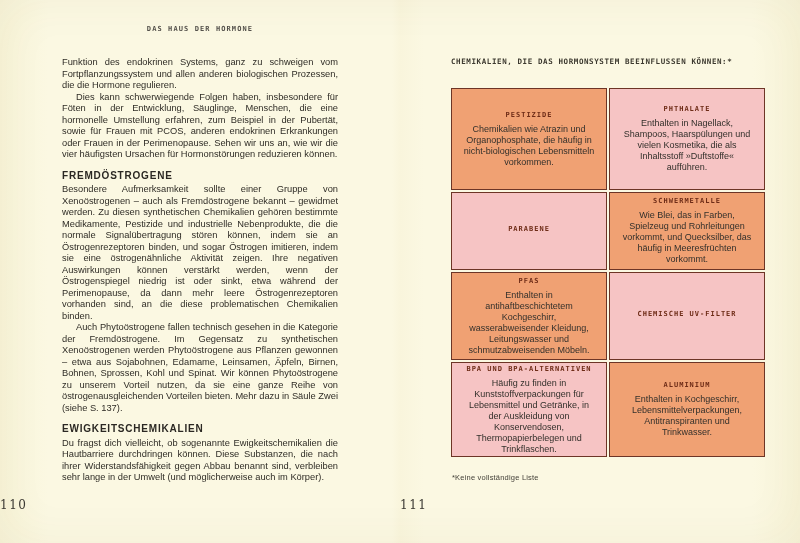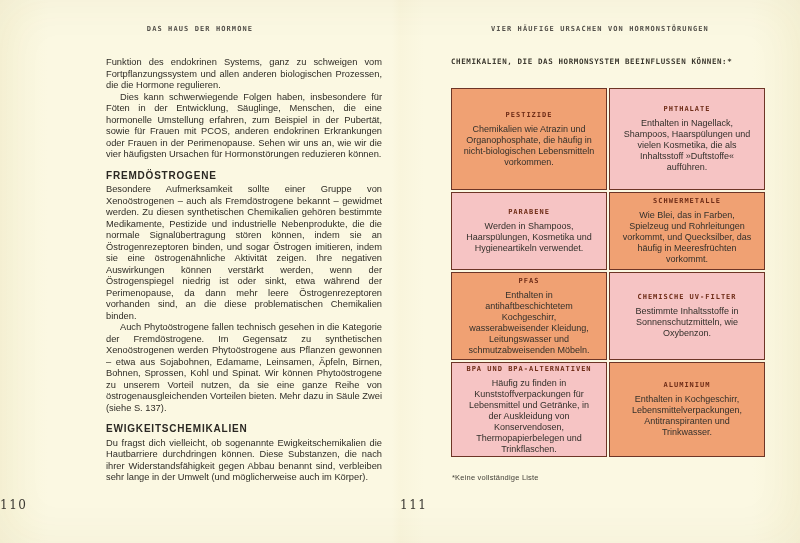--- a/index.html
+++ b/index.html
@@ -22,21 +22,20 @@
     position:absolute; top:25px; left:0; width:100%; text-align:center;
     font-family:"DejaVu Sans Mono", monospace;
     font-size:7px; letter-spacing:1.1px; color:#53504a; font-weight:700;
   }
 
   
   .text-col {
     position:absolute; left:62px; top:57px; width:276px;
     font-size:9.3px; line-height:11.5px; color:#2f2c26;
     text-align:justify;
-    margin-left:44px;
   }
   .text-col p { margin:0; }
   .text-col p.indent { text-indent:14px; }
   .text-col h3 {
     font-size:10px; font-weight:700; letter-spacing:.8px;
     color:#2b2823; margin:9px 0 3px;
   }
 
   .page-num {
     position:absolute; top:498px; left:0; width:100%; text-align:left;
@@ -91,54 +90,51 @@
       <p>Besondere Aufmerksamkeit sollte einer Gruppe von Xenoöstrogenen – auch als Fremdöstrogene bekannt – gewidmet werden. Zu diesen synthetischen Chemikalien gehören bestimmte Medikamente, Pestizide und industrielle Nebenprodukte, die die normale Signalübertragung stören können, indem sie an Östrogenrezeptoren binden, und sogar Östrogen imitieren, indem sie eine östrogenähnliche Aktivität zeigen. Ihre negativen Auswirkungen können verstärkt werden, wenn der Östrogenspiegel niedrig ist oder sinkt, etwa während der Perimenopause, da dann mehr leere Östrogenrezeptoren vorhanden sind, an die diese problematischen Chemikalien binden.</p>
       <p class="indent">Auch Phytoöstrogene fallen technisch gesehen in die Kategorie der Fremdöstrogene. Im Gegensatz zu synthetischen Xenoöstrogenen werden Phytoöstrogene aus Pflanzen gewonnen – etwa aus Sojabohnen, Edamame, Leinsamen, Äpfeln, Birnen, Bohnen, Sprossen, Kohl und Spinat. Wir können Phytoöstrogene zu unserem Vorteil nutzen, da sie eine ganze Reihe von östrogenausgleichenden Vorteilen bieten. Mehr dazu in Säule Zwei (siehe S. 137).</p>
       <h3>EWIGKEITSCHEMIKALIEN</h3>
       <p>Du fragst dich vielleicht, ob sogenannte Ewigkeitschemikalien die Hautbarriere durchdringen können. Diese Substanzen, die nach ihrer Widerstandsfähigkeit gegen Abbau benannt sind, verbleiben sehr lange in der Umwelt (und möglicherweise auch im Körper).</p>
     </div>
 
     <div class="page-num">110</div>
   </div>
 
   <div class="page page-right">
-    <div class="running-head">VIER HÄUFIGE URSACHEN VON HORMONSTÖRUNGEN</div>
 
     <div class="chart-title">CHEMIKALIEN, DIE DAS HORMONSYSTEM BEEINFLUSSEN KÖNNEN:*</div>
 
     <div class="grid">
 
       <div class="cell" data-tone="orange">
         <h4>PESTIZIDE</h4>
         <p>Chemikalien wie Atrazin und Organophosphate, die häufig in nicht-biologischen Lebensmitteln vorkommen.</p>
       </div>
 
       <div class="cell" data-tone="pink">
         <h4>PHTHALATE</h4>
         <p>Enthalten in Nagellack, Shampoos, Haarspülungen und vielen Kosmetika, die als Inhaltsstoff »Duftstoffe« aufführen.</p>
       </div>
 
       <div class="cell" data-tone="pink">
         <h4>PARABENE</h4>
-        <p>Werden in Shampoos, Haarspülungen, Kosmetika und Hygieneartikeln verwendet.</p>
       </div>
 
       <div class="cell" data-tone="orange">
         <h4>SCHWERMETALLE</h4>
         <p>Wie Blei, das in Farben, Spielzeug und Rohrleitungen vorkommt, und Quecksilber, das häufig in Meeresfrüchten vorkommt.</p>
       </div>
 
       <div class="cell" data-tone="orange">
         <h4>PFAS</h4>
         <p>Enthalten in antihaftbeschichtetem Kochgeschirr, wasserabweisender Kleidung, Leitungswasser und schmutzabweisenden Möbeln.</p>
       </div>
 
       <div class="cell" data-tone="pink">
         <h4>CHEMISCHE UV-FILTER</h4>
-        <p>Bestimmte Inhaltsstoffe in Sonnenschutzmitteln, wie Oxybenzon.</p>
       </div>
 
       <div class="cell" data-tone="pink">
         <h4>BPA UND BPA-ALTERNATIVEN</h4>
         <p>Häufig zu finden in Kunststoffverpackungen für Lebensmittel und Getränke, in der Auskleidung von Konservendosen, Thermopapierbelegen und Trinkflaschen.</p>
       </div>
 
       <div class="cell" data-tone="orange">
         <h4>ALUMINIUM</h4>
         <p>Enthalten in Kochgeschirr, Lebensmittelverpackungen, Antitranspiranten und Trinkwasser.</p>

